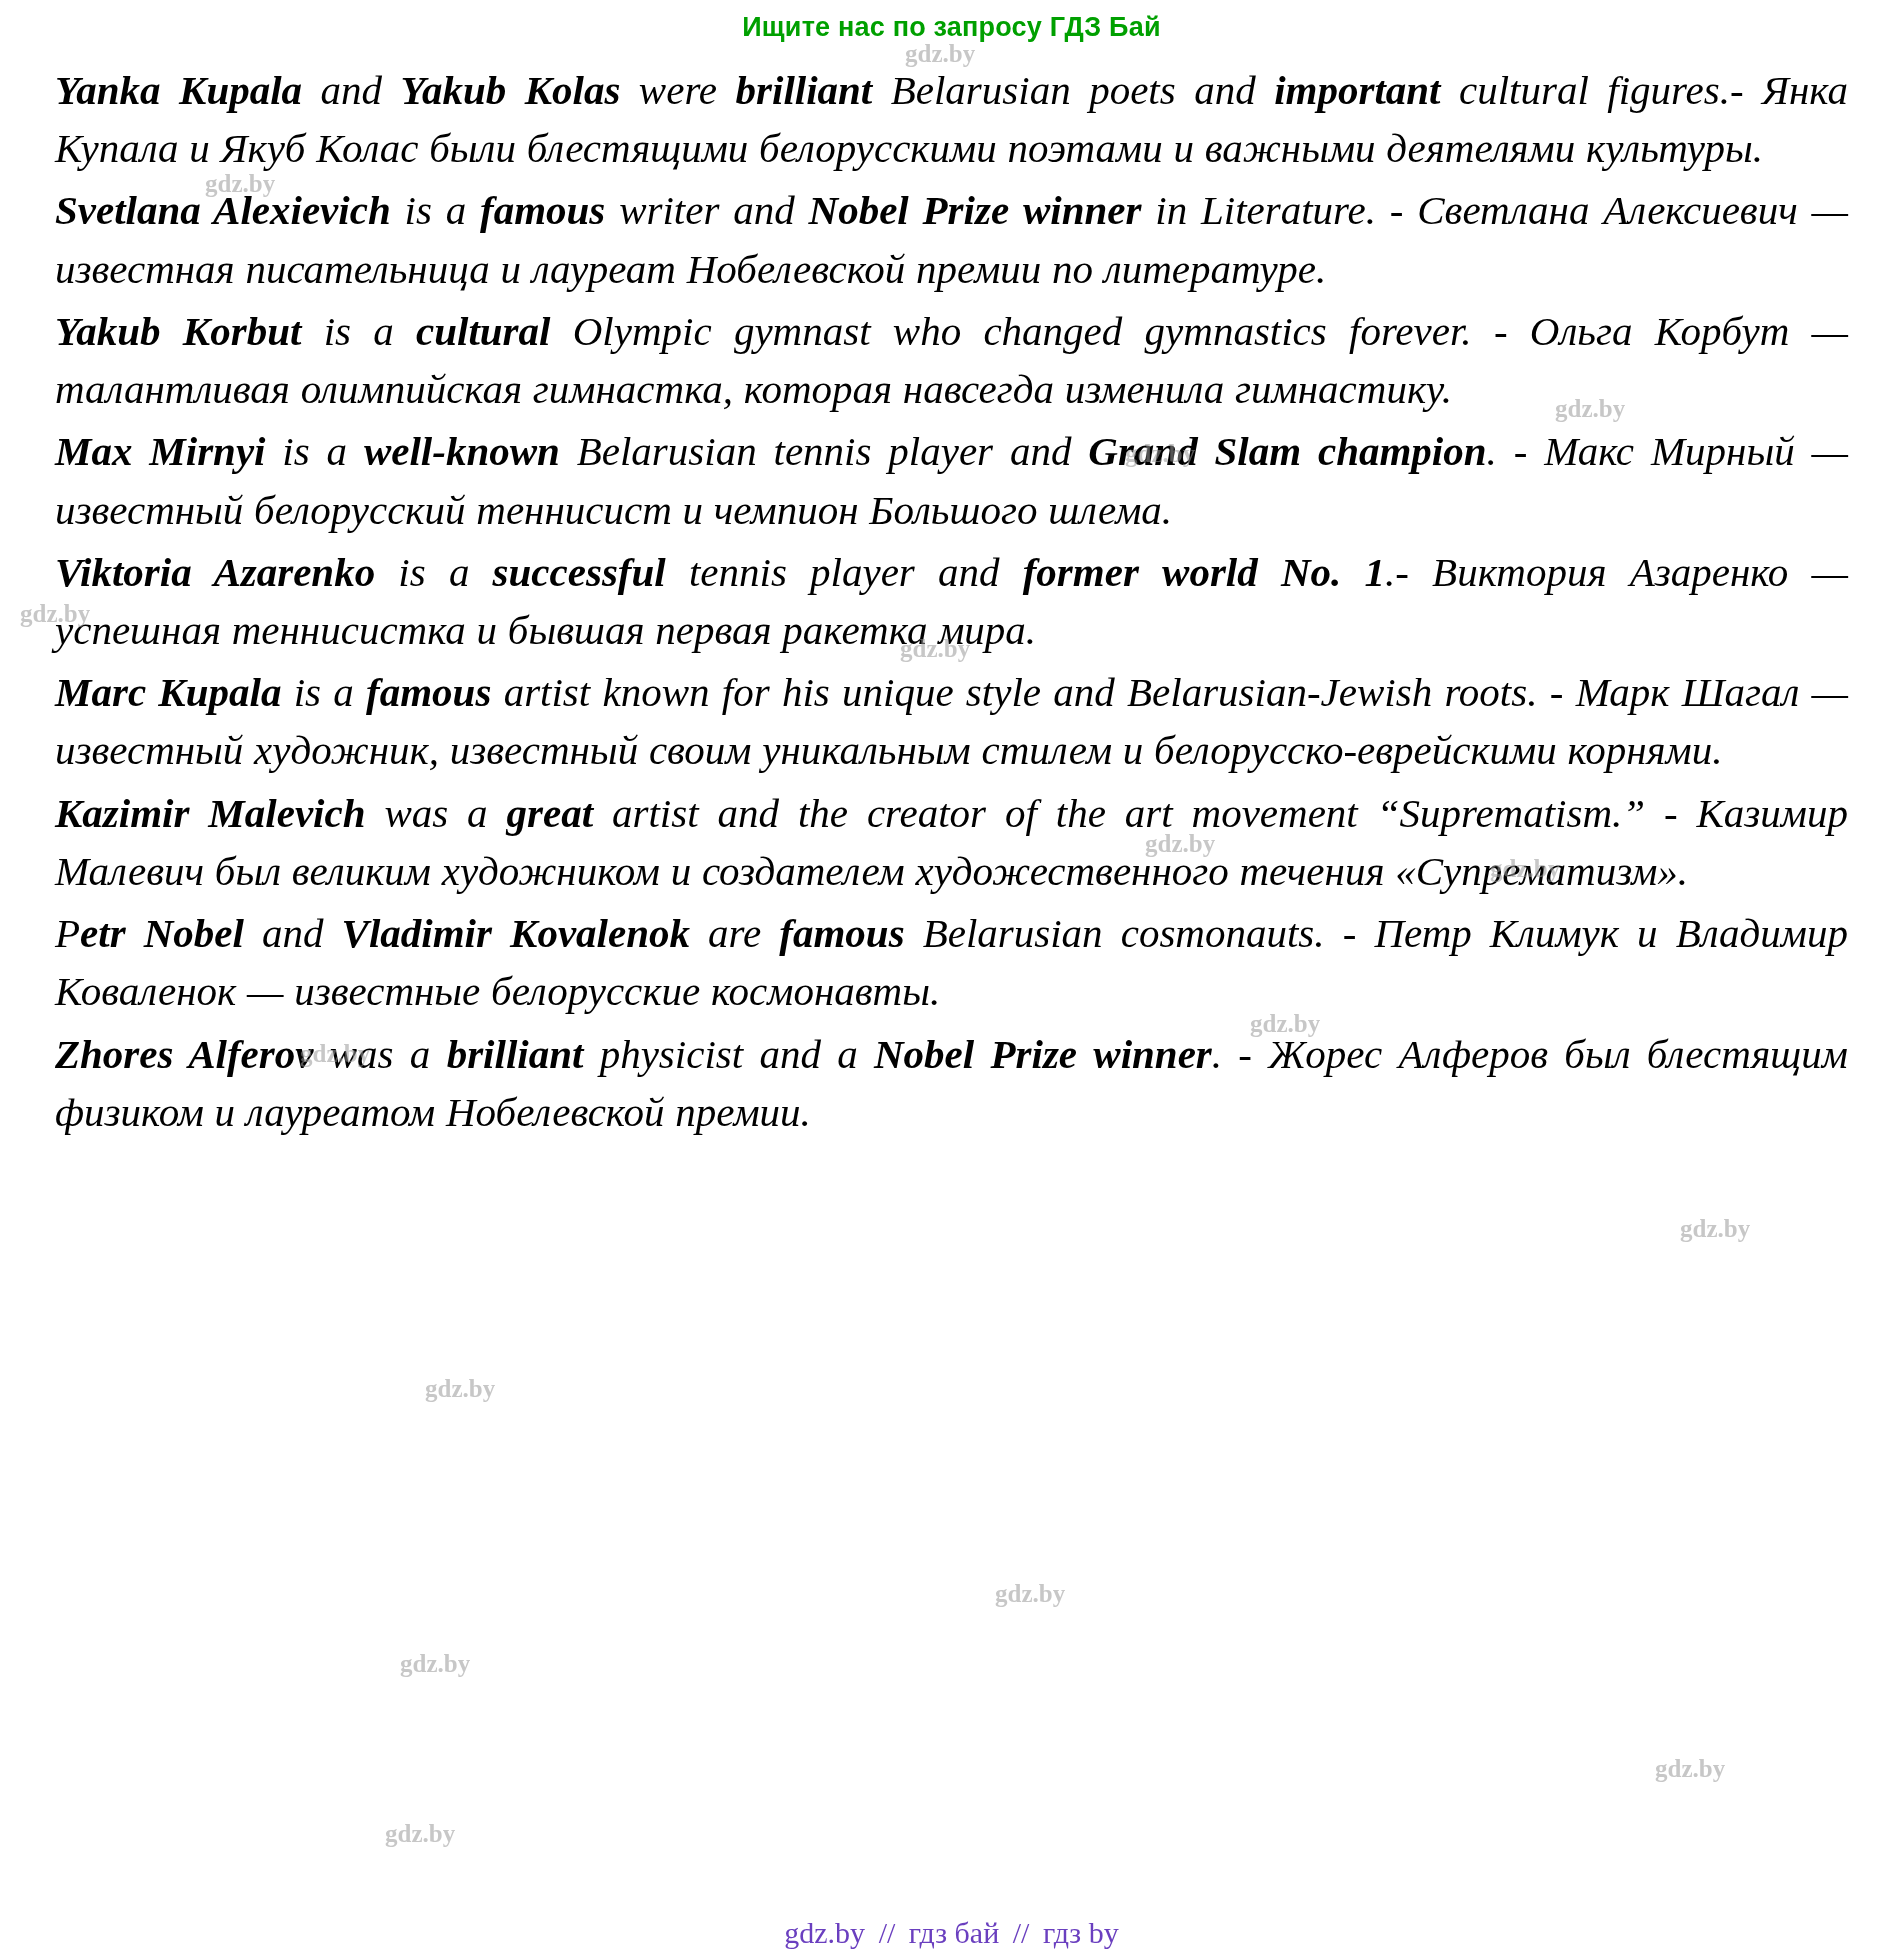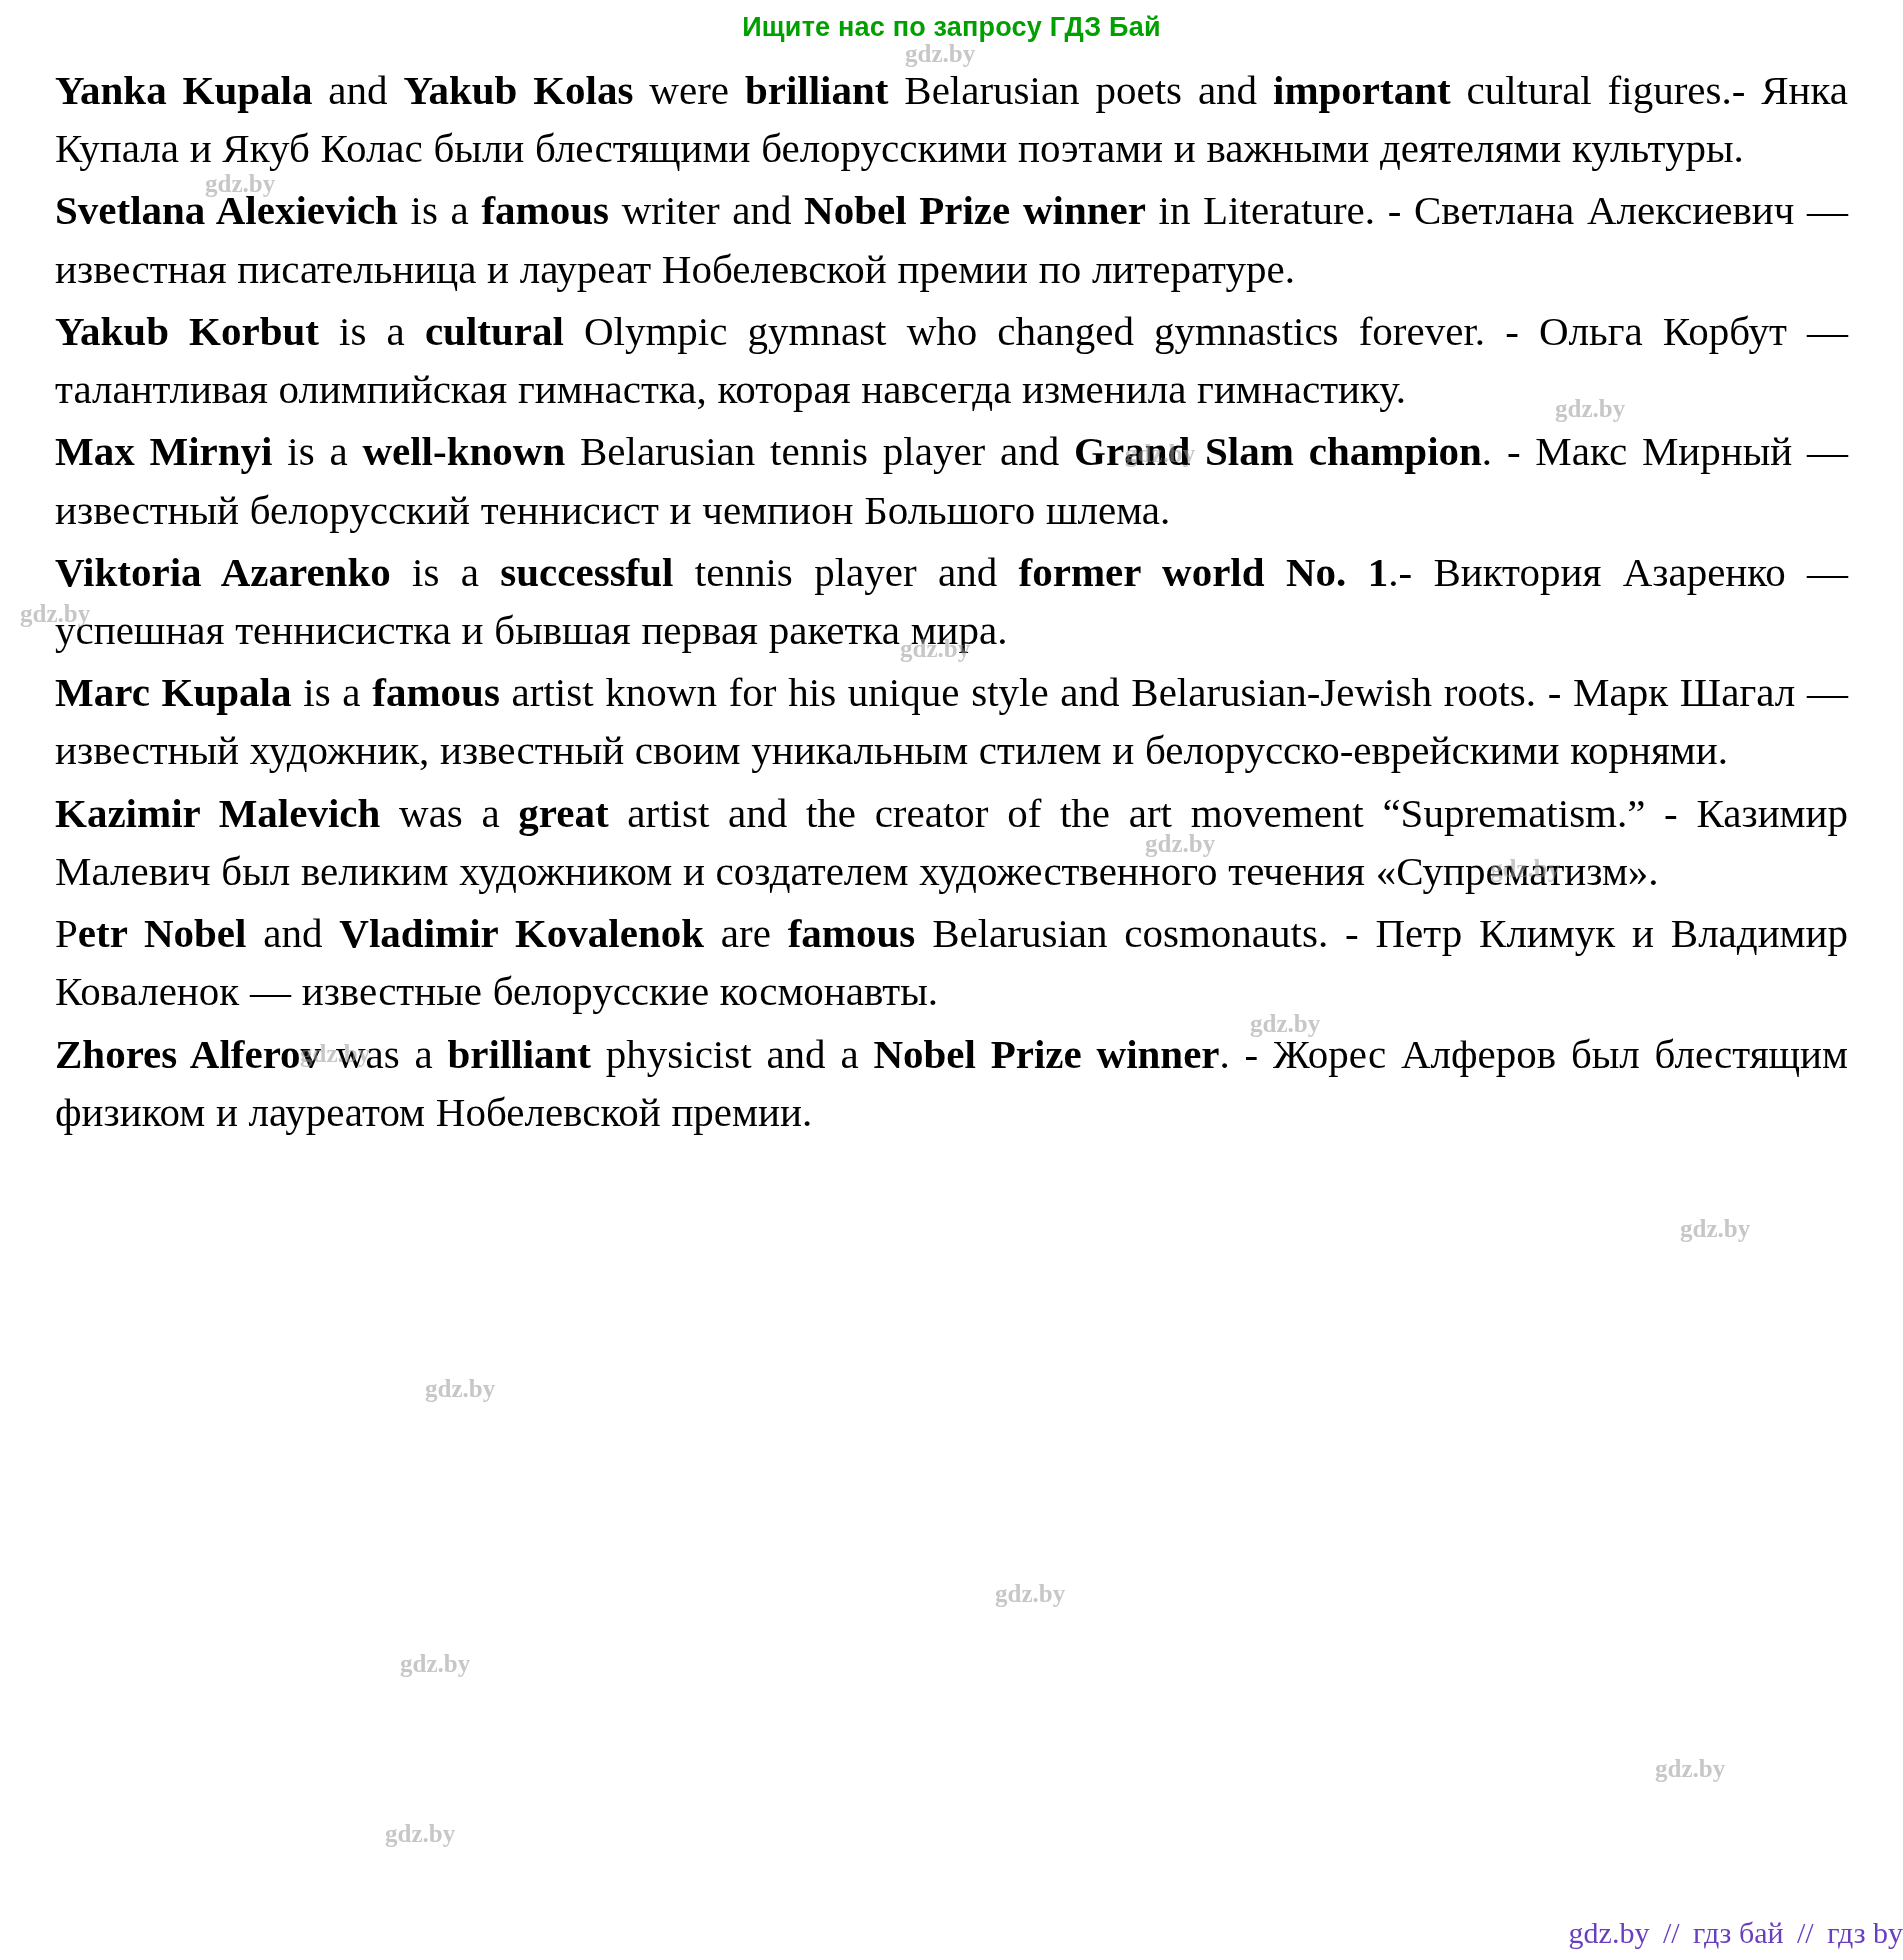--- a/index.html
+++ b/index.html
@@ -28,40 +28,41 @@
     font-weight: bold;
     padding-top: 12px;
     letter-spacing: 0.2px;
   }
   .content {
     position: relative;
     margin: 0 auto;
     padding: 18px 55px 0 55px;
     box-sizing: border-box;
     width: 1903px;
+    font-style: italic;
   }
   p.para {
     margin: 0 0 4px 0;
     font-size: 41px;
     line-height: 1.42;
     text-align: justify;
     text-justify: inter-word;
     color: #000000;
     font-family: "Liberation Serif", serif;
     word-spacing: 0.5px;
   }
   p.para b {
     font-weight: bold;
   }
   .footer {
     position: absolute;
     left: 0;
     right: 0;
     bottom: 10px;
-    text-align: right;
+    text-align: center;
     color: #6a3fbf;
     font-family: "Liberation Serif", serif;
     font-size: 30px;
   }
   .footer .sep {
     color: #6a3fbf;
     padding: 0 6px;
   }
   
   .wm {

